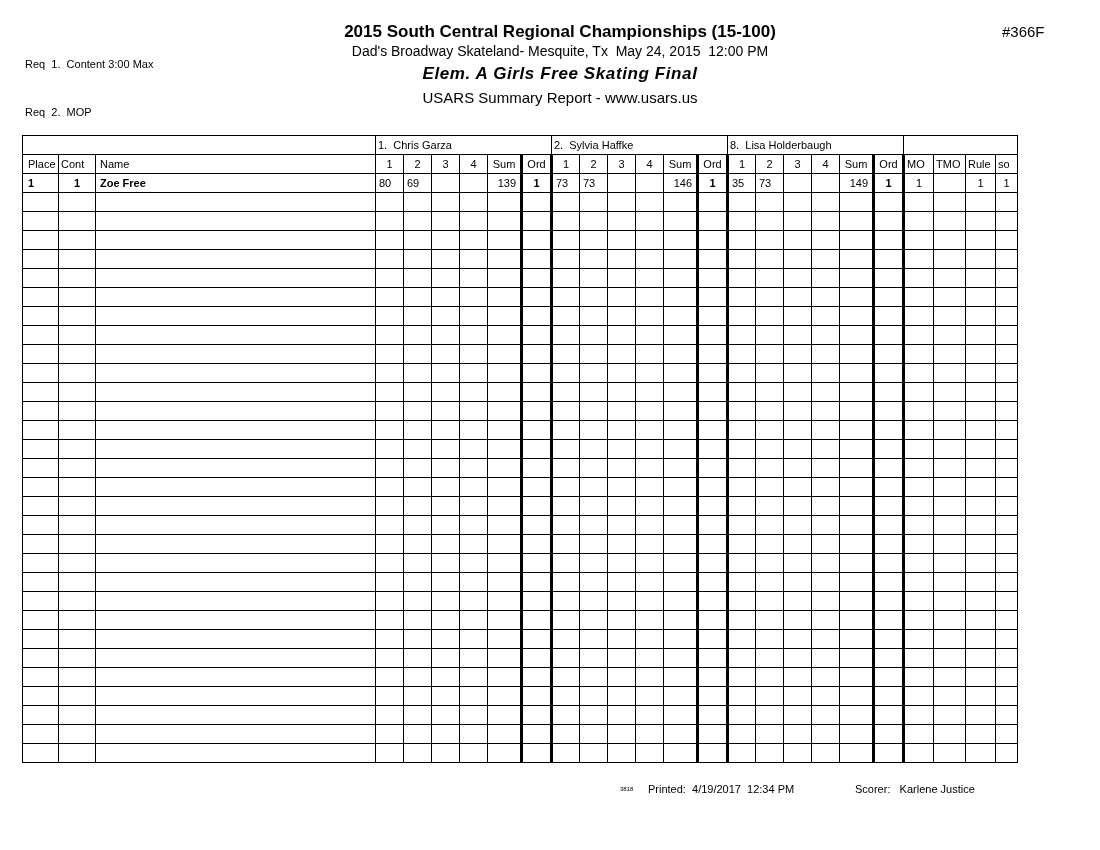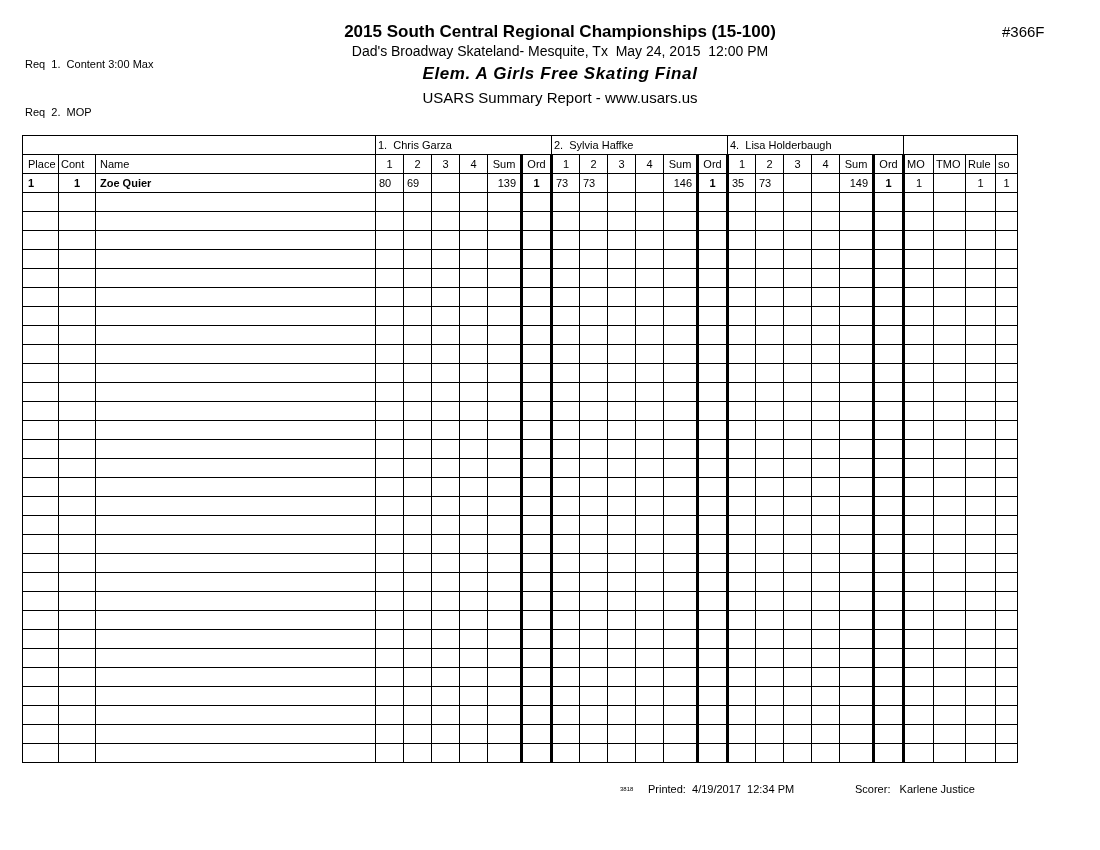--- a/index.html
+++ b/index.html
@@ -87,21 +87,21 @@
     <col style="width:30px">
       <col style="width:32px">
       <col style="width:30px">
       <col style="width:22px">
   </colgroup>
   <thead>
     <tr>
       <td class="nb" colspan="3"></td>
       <td class="judge-box" colspan="6">1.  Chris Garza</td>
       <td class="judge-box" colspan="6">2.  Sylvia Haffke</td>
-      <td class="judge-box" colspan="6">4.  Lisa Holderbaugh</td>
+      <td class="judge-box" colspan="6">8.  Lisa Holderbaugh</td>
       <td class="nb" colspan="4"></td>
     </tr>
     <tr>
       <td class="al pl">Place</td>
       <td class="al">Cont</td>
       <td class="al nm">Name</td>
 
       <td class="h">1</td>
       <td class="h">2</td>
       <td class="h">3</td>
@@ -126,21 +126,21 @@
       <td class="al">MO</td>
       <td class="al">TMO</td>
       <td class="al">Rule</td>
       <td class="al">so</td>
     </tr>
   </thead>
   <tbody id="tbody">
       <tr>
         <td class="al b pl">1</td>
         <td class="ac b">1</td>
-        <td class="al b nm">Zoe Quier</td>
+        <td class="al b nm">Zoe Free</td>
         <td class="al sc">80</td>
         <td class="al sc">69</td>
         <td class="al sc"></td>
         <td class="al sc"></td>
         <td class="ar">139</td>
         <td class="ac b ord">1</td>
         <td class="al sc">73</td>
         <td class="al sc">73</td>
         <td class="al sc"></td>
         <td class="al sc"></td>

